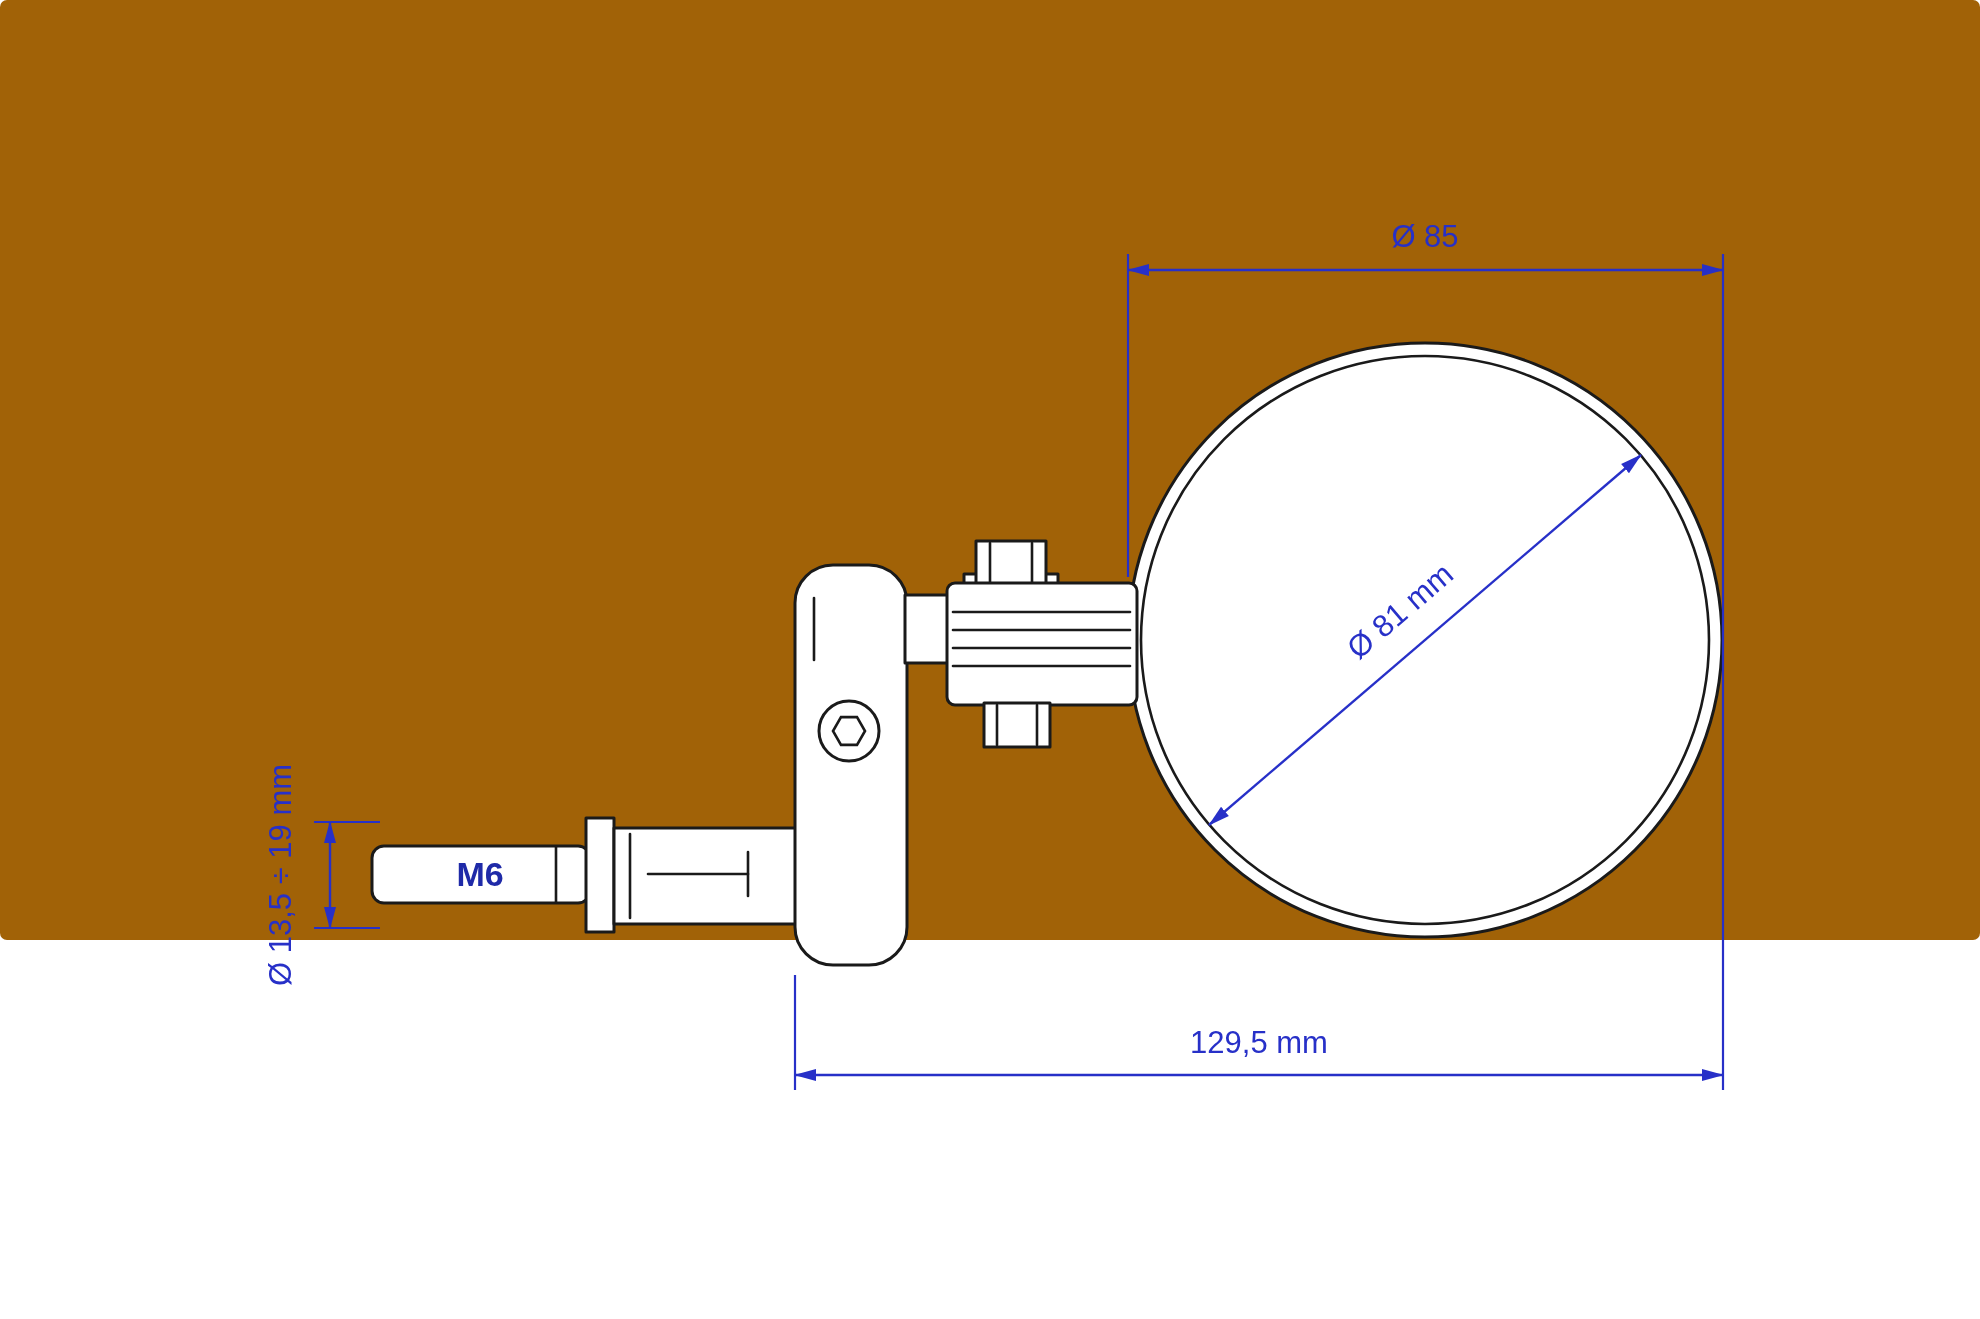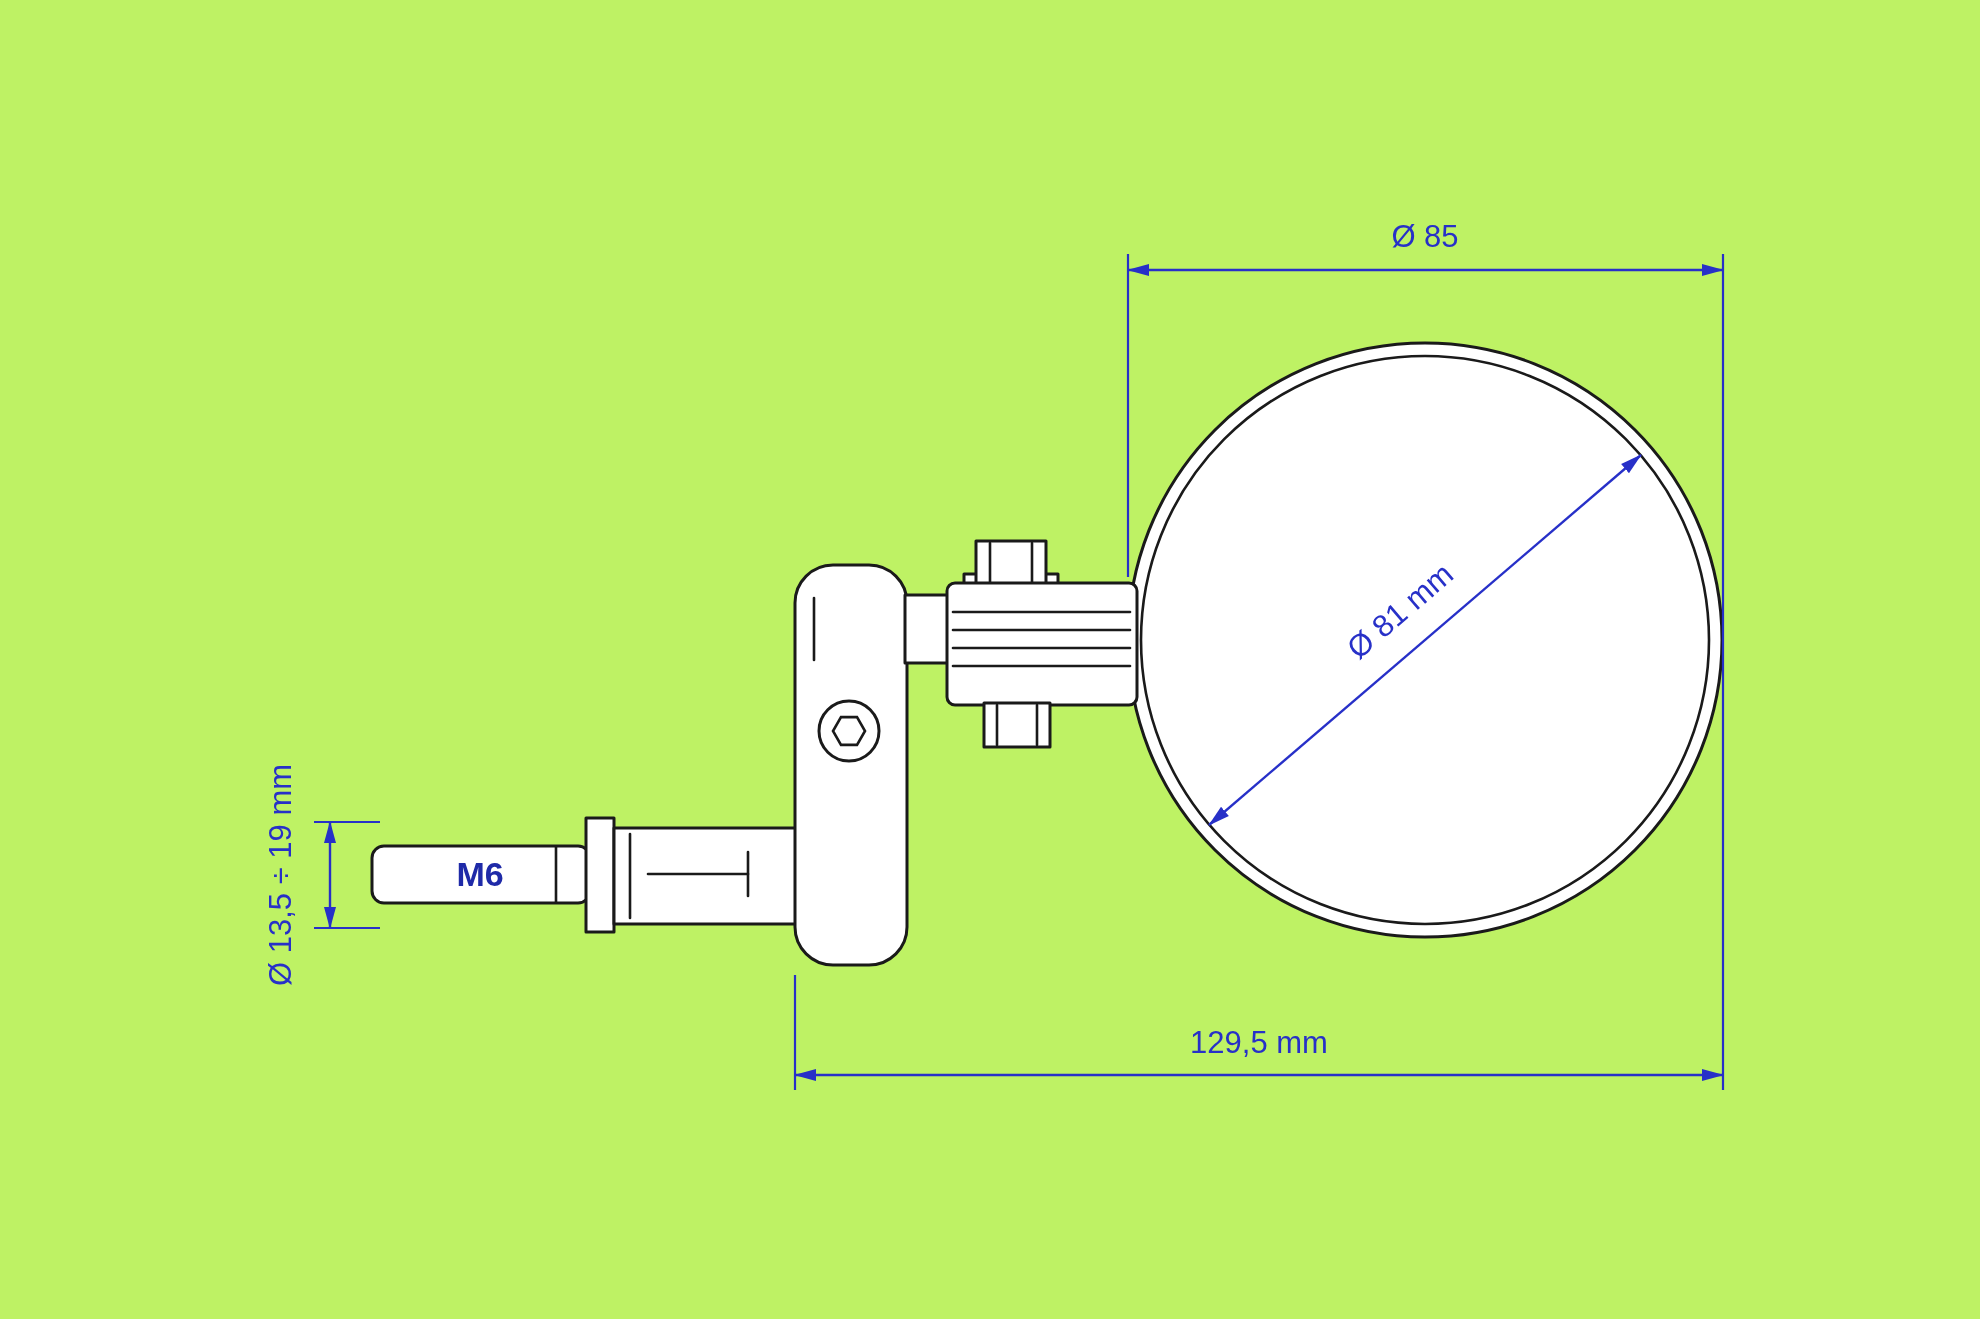--- a/index.html
+++ b/index.html
@@ -7,22 +7,23 @@
     padding: 0;
     background: #ffffff;
     width: 1980px;
     height: 1319px;
     overflow: hidden;
     font-family: "Liberation Sans", sans-serif;
   }
   .canvas-wrap {
     position: relative;
     width: 1980px;
-    height: 1319px;
-    background: #bef264;
+    height: 940px;
+    background: #a16207;
+    border-radius: 7px;
   }
   svg { display: block; }
   .outline {
     fill: #ffffff;
     stroke: #1a1a1a;
     stroke-width: 3;
     stroke-linejoin: round;
     stroke-linecap: round;
   }
   .outline-thin {

